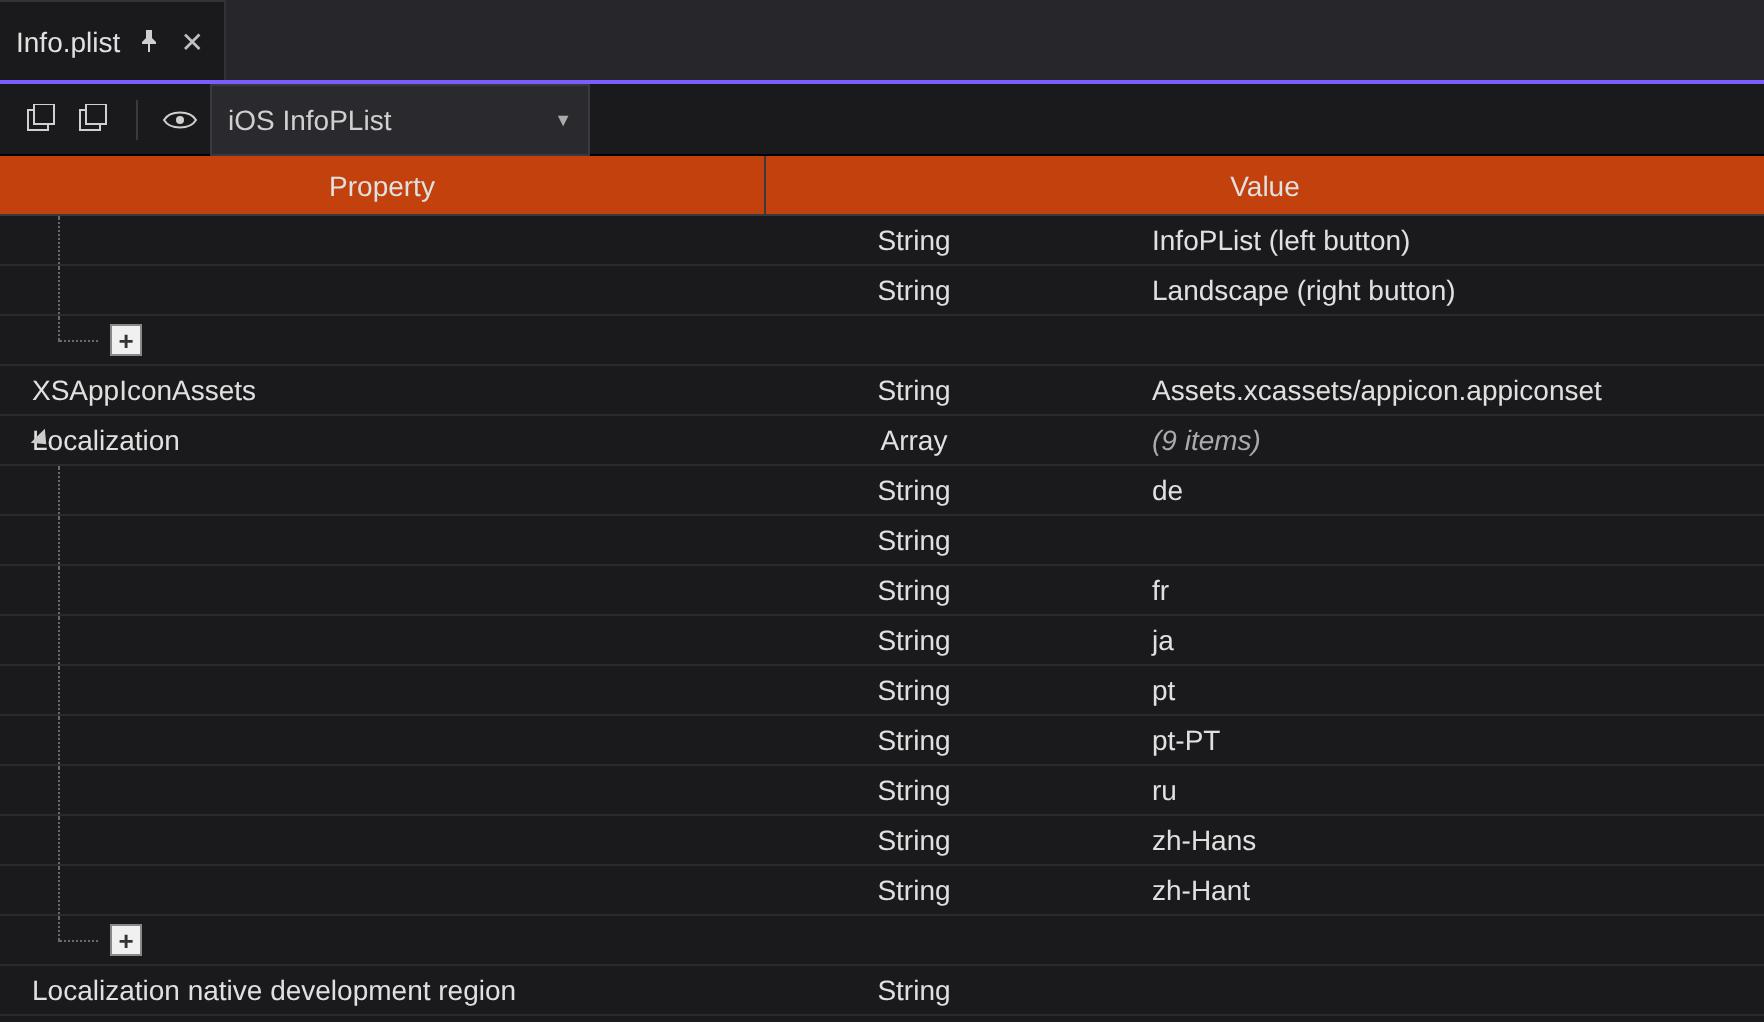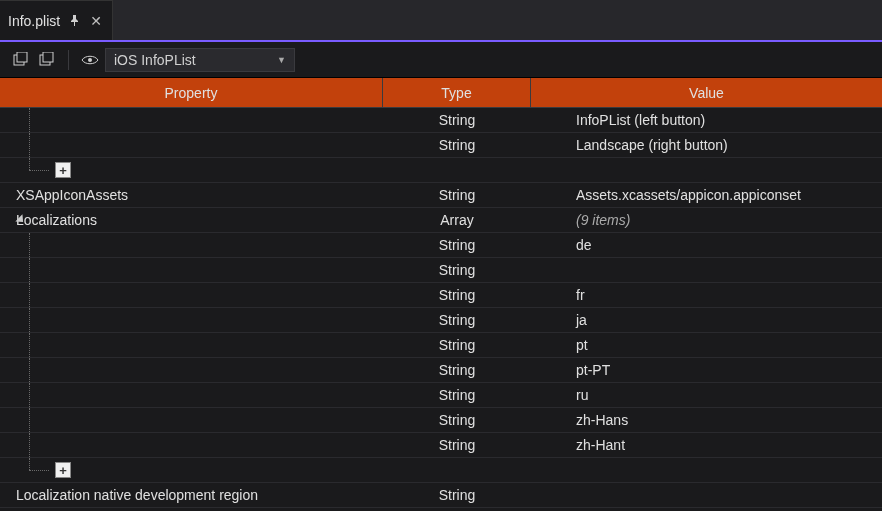--- a/index.html
+++ b/index.html
@@ -51,21 +51,21 @@
   }
   .tool-sep {
     width: 1px; height: 20px;
     background: #3a3a3e;
     margin: 0 6px;
   }
   .scope-dropdown {
     display: flex; align-items: center;
     background: #2a2a2e;
     border: 1px solid #3a3a3e;
-    height: 24px;
+    height: 36px;
     min-width: 190px;
     padding: 0 8px;
     justify-content: space-between;
     color: #d0d0d0;
   }
   .dd-caret { font-size: 9px; color: #aaa; }
   .header-row {
     display: flex;
     height: 30px;
     border-bottom: 1px solid #3a3a3e;
@@ -188,21 +188,20 @@
       </svg>
   </div>
   <div class="scope-dropdown">
     <span>iOS InfoPList</span>
     <span class="dd-caret">▼</span>
   </div>
 </div>
 
 <div class="header-row">
   <div class="hdr col-property">Property</div>
-  <div class="hdr col-type">Type</div>
   <div class="hdr col-value">Value</div>
 </div>
 
 <div class="rows">
 
   <div class="row">
     <div class="pcell">
       <div class="tree-guide"></div>
       <span class="prop-text"></span>
     </div>
@@ -233,21 +232,21 @@
     <div class="pcell">
       <span class="prop-text noindent">XSAppIconAssets</span>
     </div>
     <div class="tcell">String</div>
     <div class="vcell">Assets.xcassets/appicon.appiconset</div>
   </div>
 
   <div class="row">
     <div class="pcell">
       <div class="expander"></div>
-      <span class="prop-text noindent">Localizations</span>
+      <span class="prop-text noindent">Localization</span>
     </div>
     <div class="tcell">Array</div>
     <div class="vcell italic">(9 items)</div>
   </div>
 
   <div class="row">
     <div class="pcell">
         <div class="tree-guide"></div>
         <span class="prop-text"></span>
       </div>

